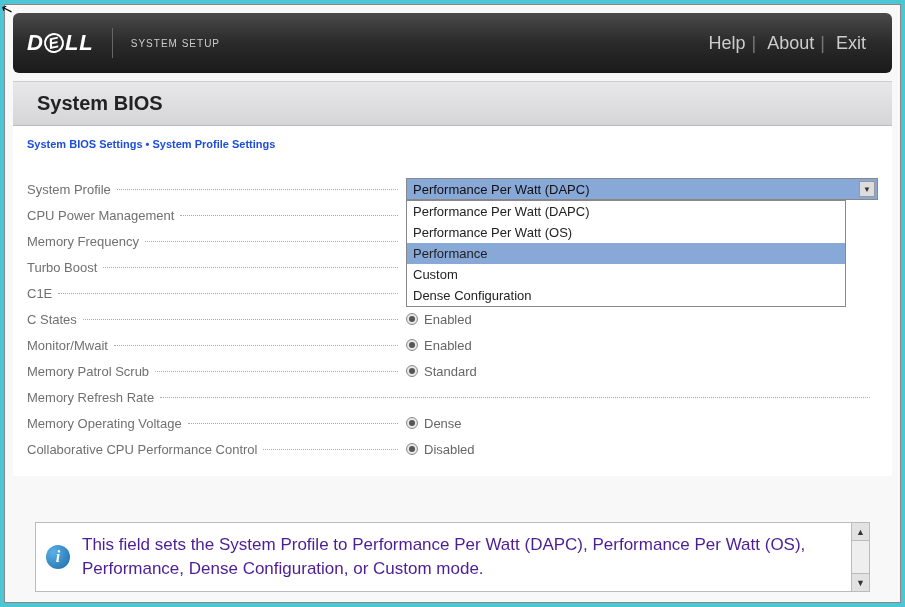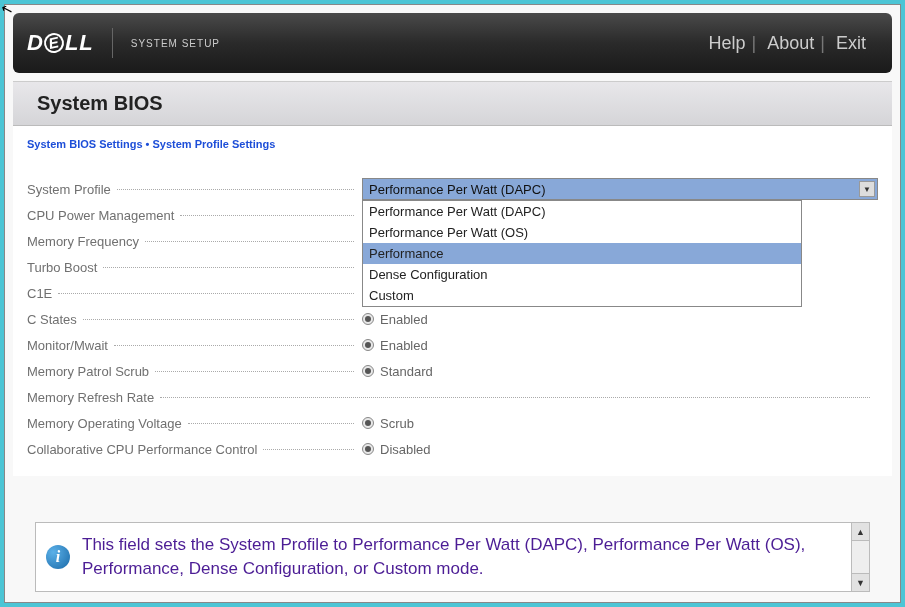--- a/index.html
+++ b/index.html
@@ -115,21 +115,21 @@
       white-space: nowrap;
       padding-right: 6px;
     }
     .dotted-line {
       flex: 1;
       border-bottom: 1px dotted #aaa;
       height: 1px;
       margin-right: 8px;
     }
     .settings-value {
-      width: 516px;
+      width: 472px;
       display: flex;
       align-items: center;
       color: #666;
       font-size: 13px;
       position: relative;
     }
     .select-box {
       background: #88a8d8;
       border: 1px solid #888;
       width: 100%;
@@ -298,22 +298,22 @@
       <span class="dotted-line"></span>
       <div class="settings-value">
         <div class="select-box">
           <span>Performance Per Watt (DAPC)</span>
           <div class="select-caret">▼</div>
         </div>
         <div class="dropdown-list">
           <div class="dropdown-item">Performance Per Watt (DAPC)</div>
           <div class="dropdown-item">Performance Per Watt (OS)</div>
           <div class="dropdown-item highlight">Performance</div>
+          <div class="dropdown-item">Custom</div>
           <div class="dropdown-item">Dense Configuration</div>
-          <div class="dropdown-item">Custom</div>
         </div>
       </div>
     </div>
 
     <div class="settings-row">
       <span class="settings-label">CPU Power Management</span>
       <span class="dotted-line"></span>
       <div class="settings-value"></div>
     </div>
 
@@ -365,21 +365,21 @@
     <div class="settings-row">
       <span class="settings-label">Memory Refresh Rate</span>
       <span class="dotted-line"></span>
     </div>
 
     <div class="settings-row">
       <span class="settings-label">Memory Operating Voltage</span>
       <span class="dotted-line"></span>
       <div class="settings-value">
         <span class="radio checked"></span>
-        <span>Scrub</span>
+        <span>Dense</span>
       </div>
     </div>
 
     <div class="settings-row">
       <span class="settings-label">Collaborative CPU Performance Control</span>
       <span class="dotted-line"></span>
       <div class="settings-value">
         <span class="radio checked"></span>
         <span>Disabled</span>
       </div>

